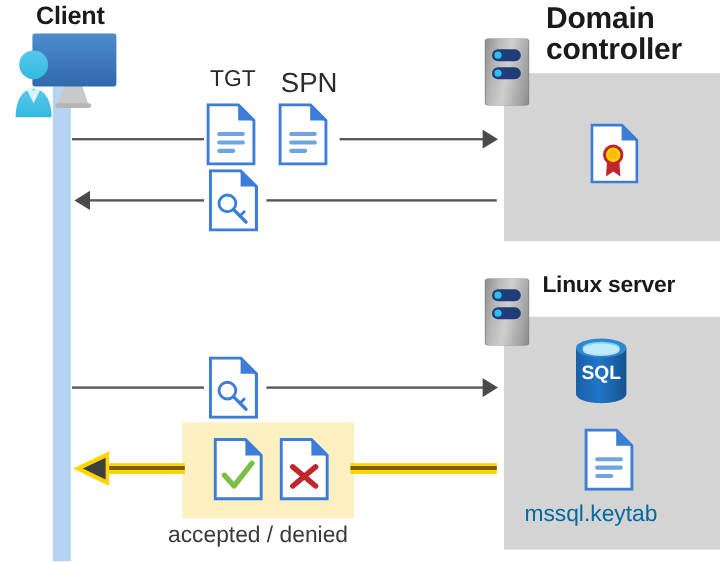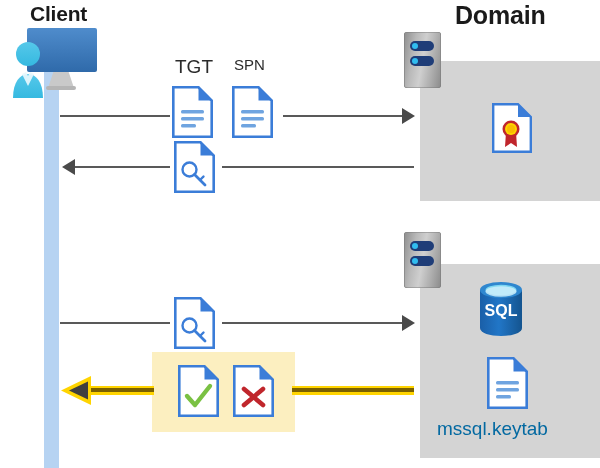--- a/index.html
+++ b/index.html
@@ -43,21 +43,21 @@
   
   .doc{position:absolute;}
   .doc svg{display:block;}
 
   
   #highlight{left:152px;top:352px;width:143px;height:80px;background:#fcefc0;}
 
   
   .lbl{color:#3a3a3a;}
   #tgt-label{left:175px;top:56px;font-size:19px;color:#2b2b2b;text-align:right;}
-  #spn-label{left:234px;top:56px;font-size:15px;color:#2b2b2b;}
+  #spn-label{left:234px;top:56px;font-size:23px;color:#2b2b2b;}
   #accepted-denied{left:140px;top:436px;font-size:19px;color:#3a3a3a;white-space:nowrap;}
   #keytab-label{left:437px;top:418px;font-size:19px;color:#0369a1;white-space:nowrap;}
 </style>
 </head>
 <body>
 
 <div class="stage">
 
   <div class="abs title" id="client-title">Client</div>
 
@@ -95,20 +95,21 @@
     <span class="led a">
         <i></i>
       </span>
     <span class="led b">
         <i></i>
       </span>
   </div>
 
   <div class="abs title" id="dc-title">
     <div>Domain</div>
+    <div>controller</div>
   </div>
 
   <div class="abs doc" style="left:492px;top:103px;">
     <svg width="40" height="50" viewBox="0 0 40 50">
       <path d="M1.2 1.2 H26 L38.8 14 V48.8 H1.2 Z" fill="#ffffff" stroke="#3b7dd8" stroke-width="2.4"></path>
       <path d="M26 1.2 L38.8 14 H26 Z" fill="#3b7dd8"></path>
 
       <path d="M14 29 L13 44 L19 40 L25 44 L24 29 Z" fill="#c0262c"></path>
 
       <circle cx="19" cy="26" r="8.5" fill="#c0262c"></circle>
@@ -121,20 +122,21 @@
 
   <div class="abs server-icon" id="linux-server">
     <span class="led a">
         <i></i>
       </span>
     <span class="led b">
         <i></i>
       </span>
   </div>
 
+  <div class="abs title" id="linux-title">Linux server</div>
 
   <div class="abs doc" style="left:476px;top:281px;">
     <svg width="50" height="56" viewBox="0 0 50 56">
       <defs>
         <linearGradient id="sqlg" x1="0" y1="0" x2="1" y2="0">
           <stop offset="0%" stop-color="#1a5fa8"></stop>
           <stop offset="45%" stop-color="#2176c7"></stop>
           <stop offset="100%" stop-color="#14548f"></stop>
         </linearGradient>
       </defs>
@@ -256,14 +258,15 @@
     <svg width="41" height="52" viewBox="0 0 41 52">
       <path d="M1.3 1.3 H26.5 L39.7 14.5 V50.7 H1.3 Z" fill="#ffffff" stroke="#3b7dd8" stroke-width="2.6"></path>
       <path d="M26.5 1.3 L39.7 14.5 H26.5 Z" fill="#3b7dd8"></path>
       <g stroke="#c0262c" stroke-width="4.6" stroke-linecap="round">
         <path d="M11 24 L30 40"></path>
         <path d="M30 24 L11 40"></path>
       </g>
     </svg>
   </div>
 
+  <div class="abs lbl" id="accepted-denied">accepted / denied</div>
 
 </div>
 
 </body></html>

